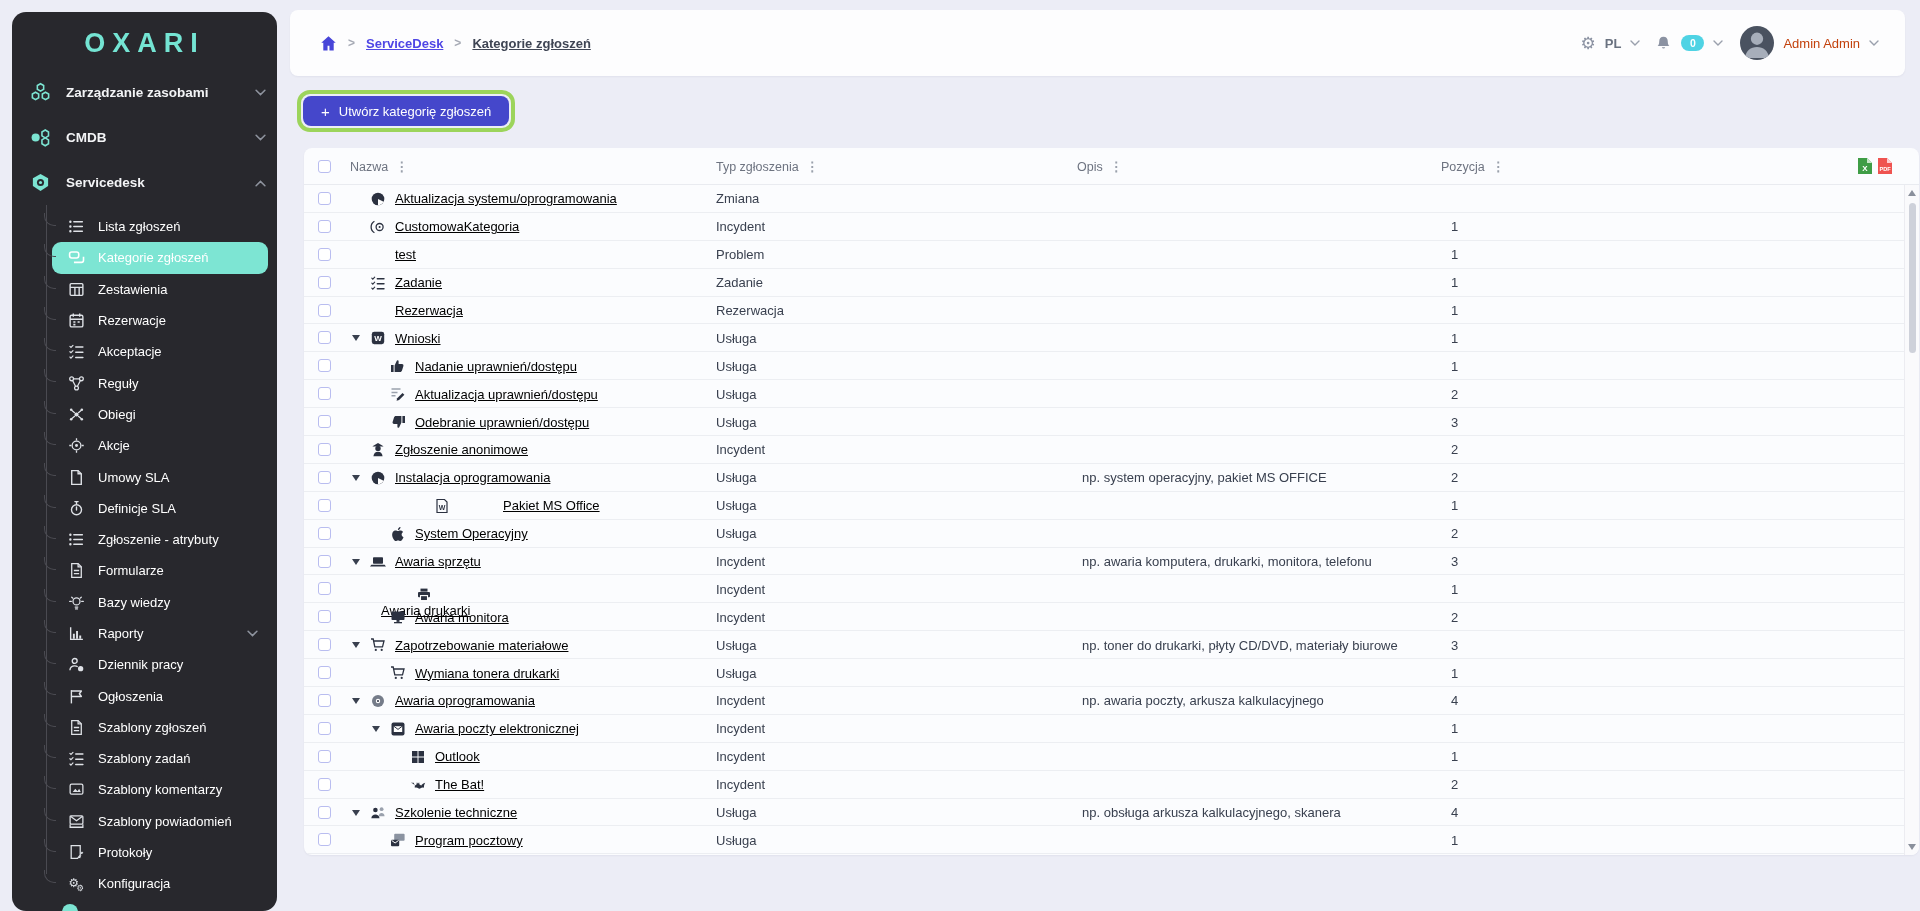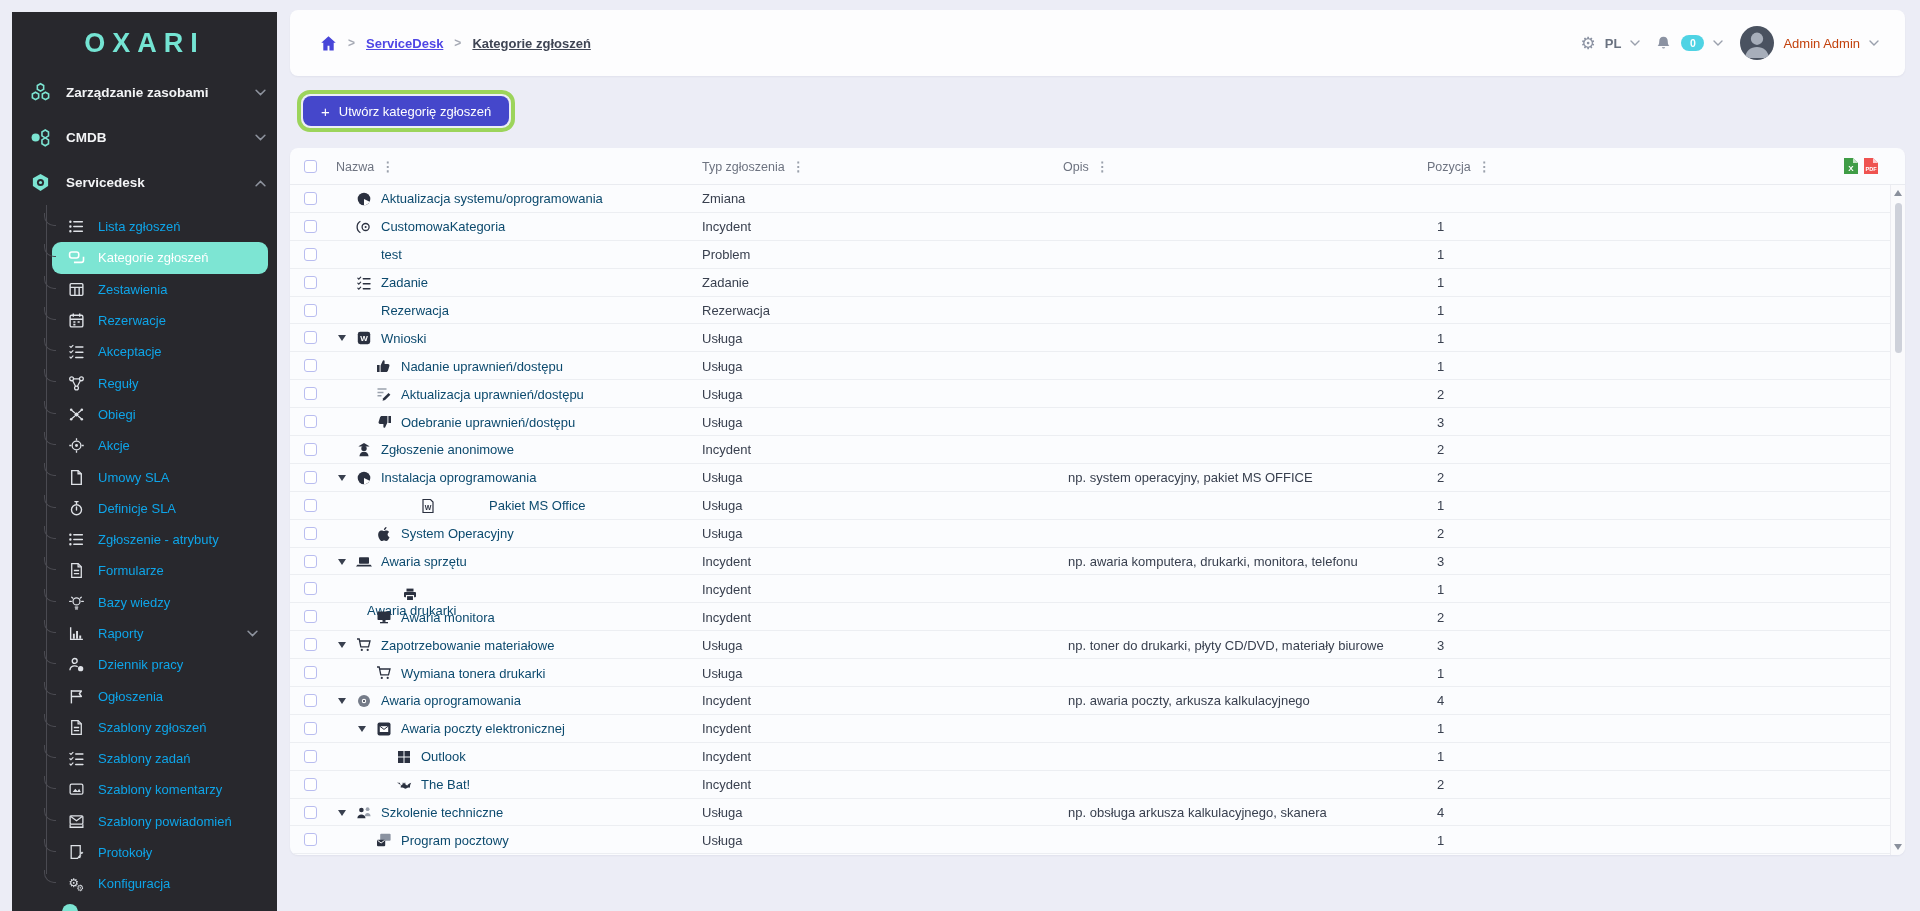--- a/index.html
+++ b/index.html
@@ -3,36 +3,36 @@
 <meta charset="utf-8">
 <title>OXARI</title>
 <style>
   * { margin:0; padding:0; box-sizing:border-box; }
   html,body { width:1920px; height:911px; overflow:hidden; }
   body { font-family:"Liberation Sans", sans-serif; background:#ecedf6; position:relative; }
   #app { position:absolute; inset:0; }
 
   
   #sidebar { position:absolute; left:12px; top:12px; width:265px; height:899px;
-    background:#28282d; border-radius:0; overflow:hidden; }
+    background:#28282d; border-radius:14px; overflow:hidden; }
   .logo { text-align:center; padding-top:16px; height:58px; font-size:27px; font-weight:700;
     color:#74e4d3; letter-spacing:7px; }
   .side-section { position:relative; height:45px; display:flex; align-items:center; padding-left:18px; cursor:pointer; }
   .side-section .s-icon { width:21px; height:21px; color:#7ce4d2; flex:0 0 21px; }
   .side-section .s-label { margin-left:15px; color:#f3f4f6; font-size:13.5px; font-weight:700; }
   .s-chev { position:absolute; right:11px; width:11px; height:8px; color:#8e939e; }
   .s-chev.up svg { transform:rotate(180deg); }
   #subnav { position:relative; padding:6px 0 0 0; }
   #subnav::before { content:""; position:absolute; left:34px; top:0; bottom:26px; width:1px; background:#4a4a51; }
   .side-item { position:relative; height:31.3px; display:flex; align-items:center;
     margin-left:40px; width:216px; padding-left:16px; cursor:pointer; }
   .side-item::before { content:""; position:absolute; left:-8px; top:2px; width:11px; height:12px;
     border-left:1px solid #4a4a51; border-bottom:1px solid #4a4a51; border-bottom-left-radius:10px; }
   .side-item .i-icon { width:17px; height:17px; color:#dfe2e7; flex:0 0 17px; }
-  .side-item .i-label { margin-left:13px; color:#0ea5e9; font-size:13px; font-weight:500; white-space:nowrap; }
+  .side-item .i-label { margin-left:13px; color:#ffffff; font-size:13px; font-weight:500; white-space:nowrap; }
   .side-item.active { background:#7de5d3; border-radius:9px; }
   .side-item.active .i-icon, .side-item.active .i-label { color:#ffffff; }
   .side-item .s-chev { right:10px; }
   .side-bottom-dot { position:absolute; left:50px; top:892px; width:16px; height:16px;
     border-radius:50%; background:#7ce4d2; }
   svg { display:block; width:100%; height:100%; }
 
   
   .topbar { position:absolute; left:290px; top:10px; width:1615px; height:66px; background:#fdfdfe;
     border-radius:8px; box-shadow:0 1px 2px rgba(25,25,60,.05); display:flex; align-items:center;
@@ -54,38 +54,38 @@
 
   
   .btn-ring { position:absolute; left:297px; top:90px; border:4px solid #9cd45b; border-radius:13px;
     padding:2px; }
   .create-btn { display:flex; align-items:center; gap:9px; height:30px; padding:0 18px;
     background:#4547cb; color:#fff; border:none; border-radius:8px; font-size:13px;
     font-family:"Liberation Sans",sans-serif; cursor:pointer; }
   .create-btn .plus { font-size:15px; font-weight:400; }
 
   
-  .table-card { position:absolute; left:290px; top:148px; width:1615px; height:707px;
+  .table-card { position:absolute; left:304px; top:148px; width:1615px; height:707px;
     background:#fbfcfe; border-radius:8px; box-shadow:0 1px 2px rgba(25,25,60,.05); overflow:hidden; }
   .thead { position:relative; height:37px; border-bottom:1px solid #e9ebf0; font-size:12.5px; color:#6d7380; }
   .th { position:absolute; top:0; height:37px; display:flex; align-items:center; gap:7px; }
   .kebab { color:#9ba1ac; font-size:13px; font-weight:700; cursor:pointer; }
   .cb { width:13px; height:13px; border:1.5px solid #b9bdf0; border-radius:3px; background:#fff; cursor:pointer; }
   .thead .cb { position:absolute; left:14px; top:12px; }
   .exports { position:absolute; right:26px; top:9px; display:flex; gap:4px; }
   .exp-ic { width:16px; height:18px; cursor:pointer; }
   .tbody { position:absolute; top:37px; left:0; right:15px; bottom:0; }
   .trow { position:relative; height:27.9px; border-bottom:1px solid #eceef2; cursor:pointer; }
   .trow .cb { position:absolute; left:14px; top:7px; }
   .name-cell { position:absolute; left:48px; top:0; height:27.9px; display:flex; align-items:center; }
   .caret-slot { width:12px; flex:0 0 12px; display:flex; }
   .caret { width:0; height:0; border-left:4.5px solid transparent; border-right:4.5px solid transparent;
     border-top:6px solid #39404f; cursor:pointer; }
   .icon-slot { width:16px; height:16px; flex:0 0 16px; margin-left:6px; color:#2b3140; }
-  .rlabel { margin-left:9px; font-size:13px; color:#0c4a6e; white-space:nowrap; }
+  .rlabel { margin-left:9px; font-size:13px; color:#000000; white-space:nowrap;text-decoration:underline; }
   .cell { position:absolute; top:0; height:27.9px; display:flex; align-items:center; font-size:13px; color:#39404f; white-space:nowrap; }
   .c-type { left:412px; } .c-desc { left:778px; } .c-pos { left:1147px; }
   .th-nazwa { left:46px; } .th-typ { left:412px; } .th-opis { left:773px; } .th-poz { left:1137px; }
 
   
   .vscroll { position:absolute; top:37px; right:0; width:15px; bottom:0; background:#fafafc;
     border-left:1px solid #ececf1; }
   .sc-up, .sc-down { position:absolute; left:3px; width:0; height:0;
     border-left:4.5px solid transparent; border-right:4.5px solid transparent; cursor:pointer; }
   .sc-up { top:5px; border-bottom:6px solid #8a909c; }

